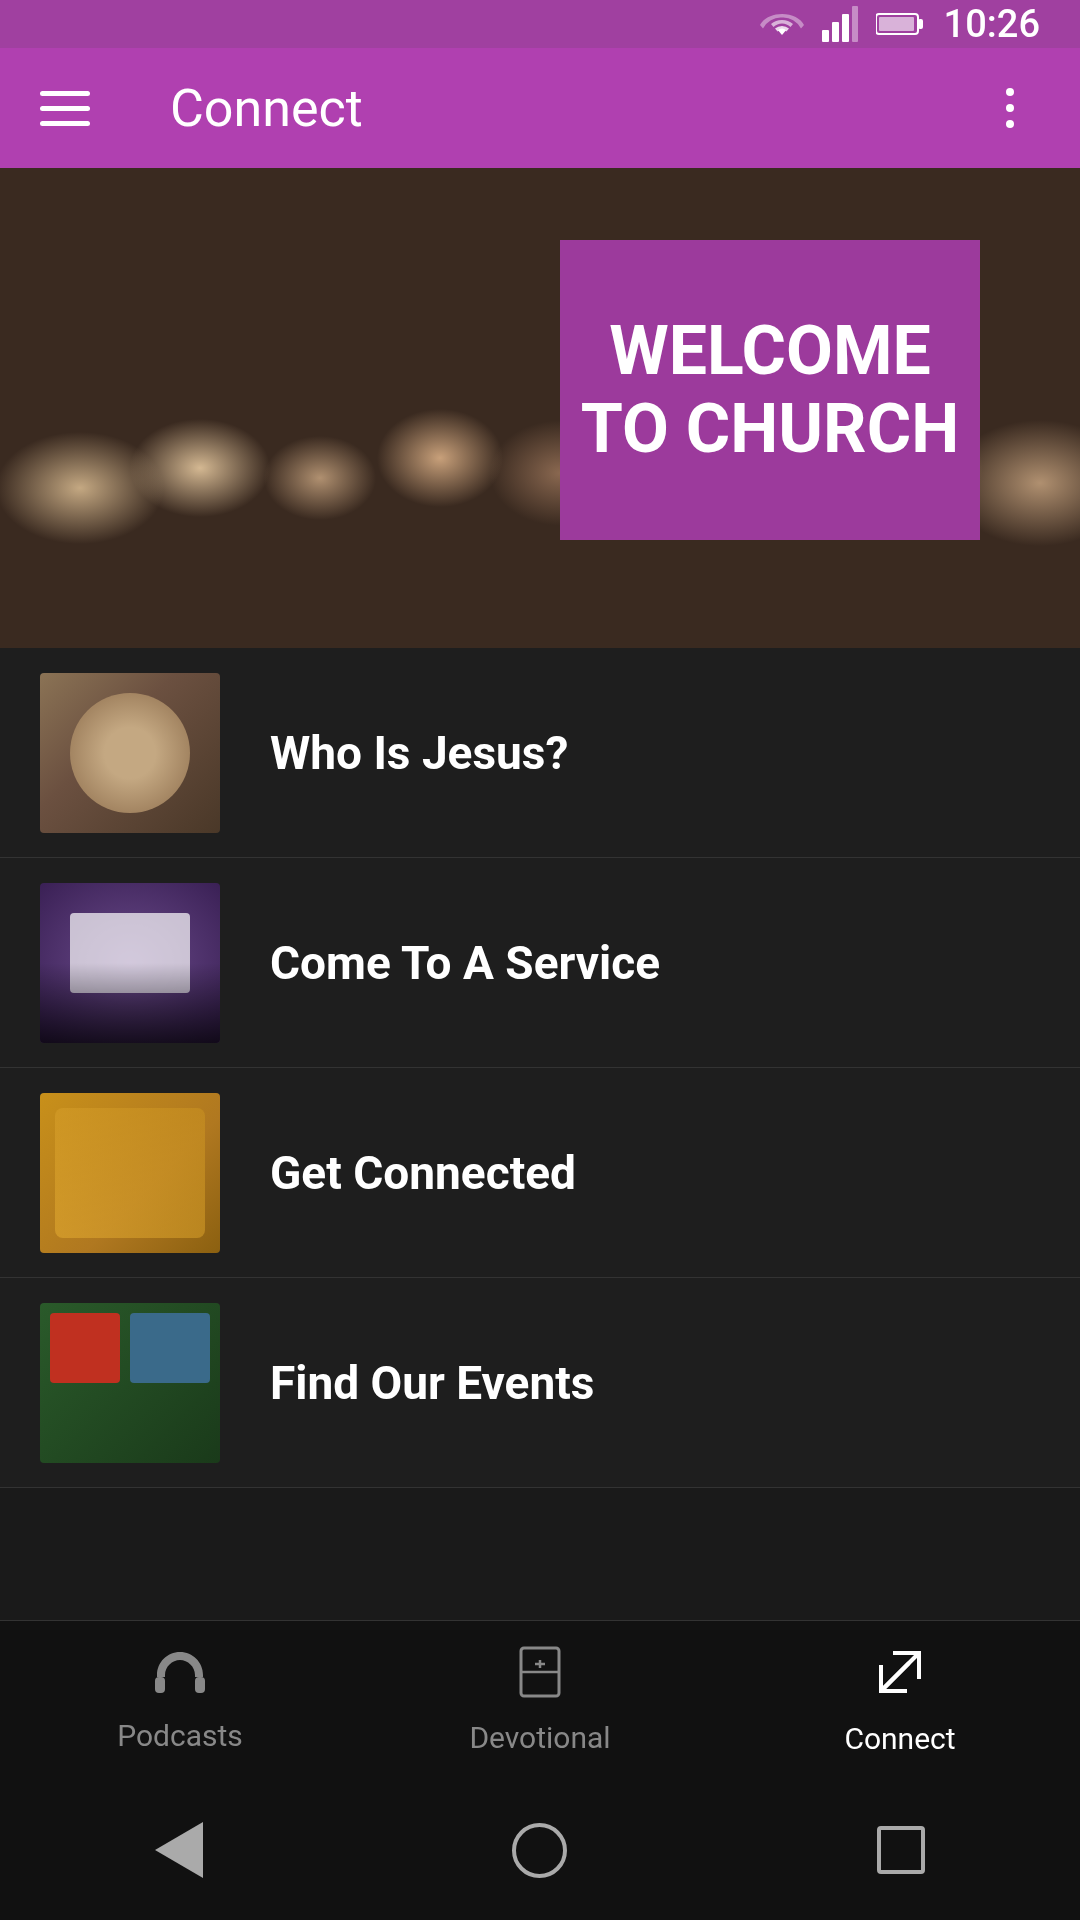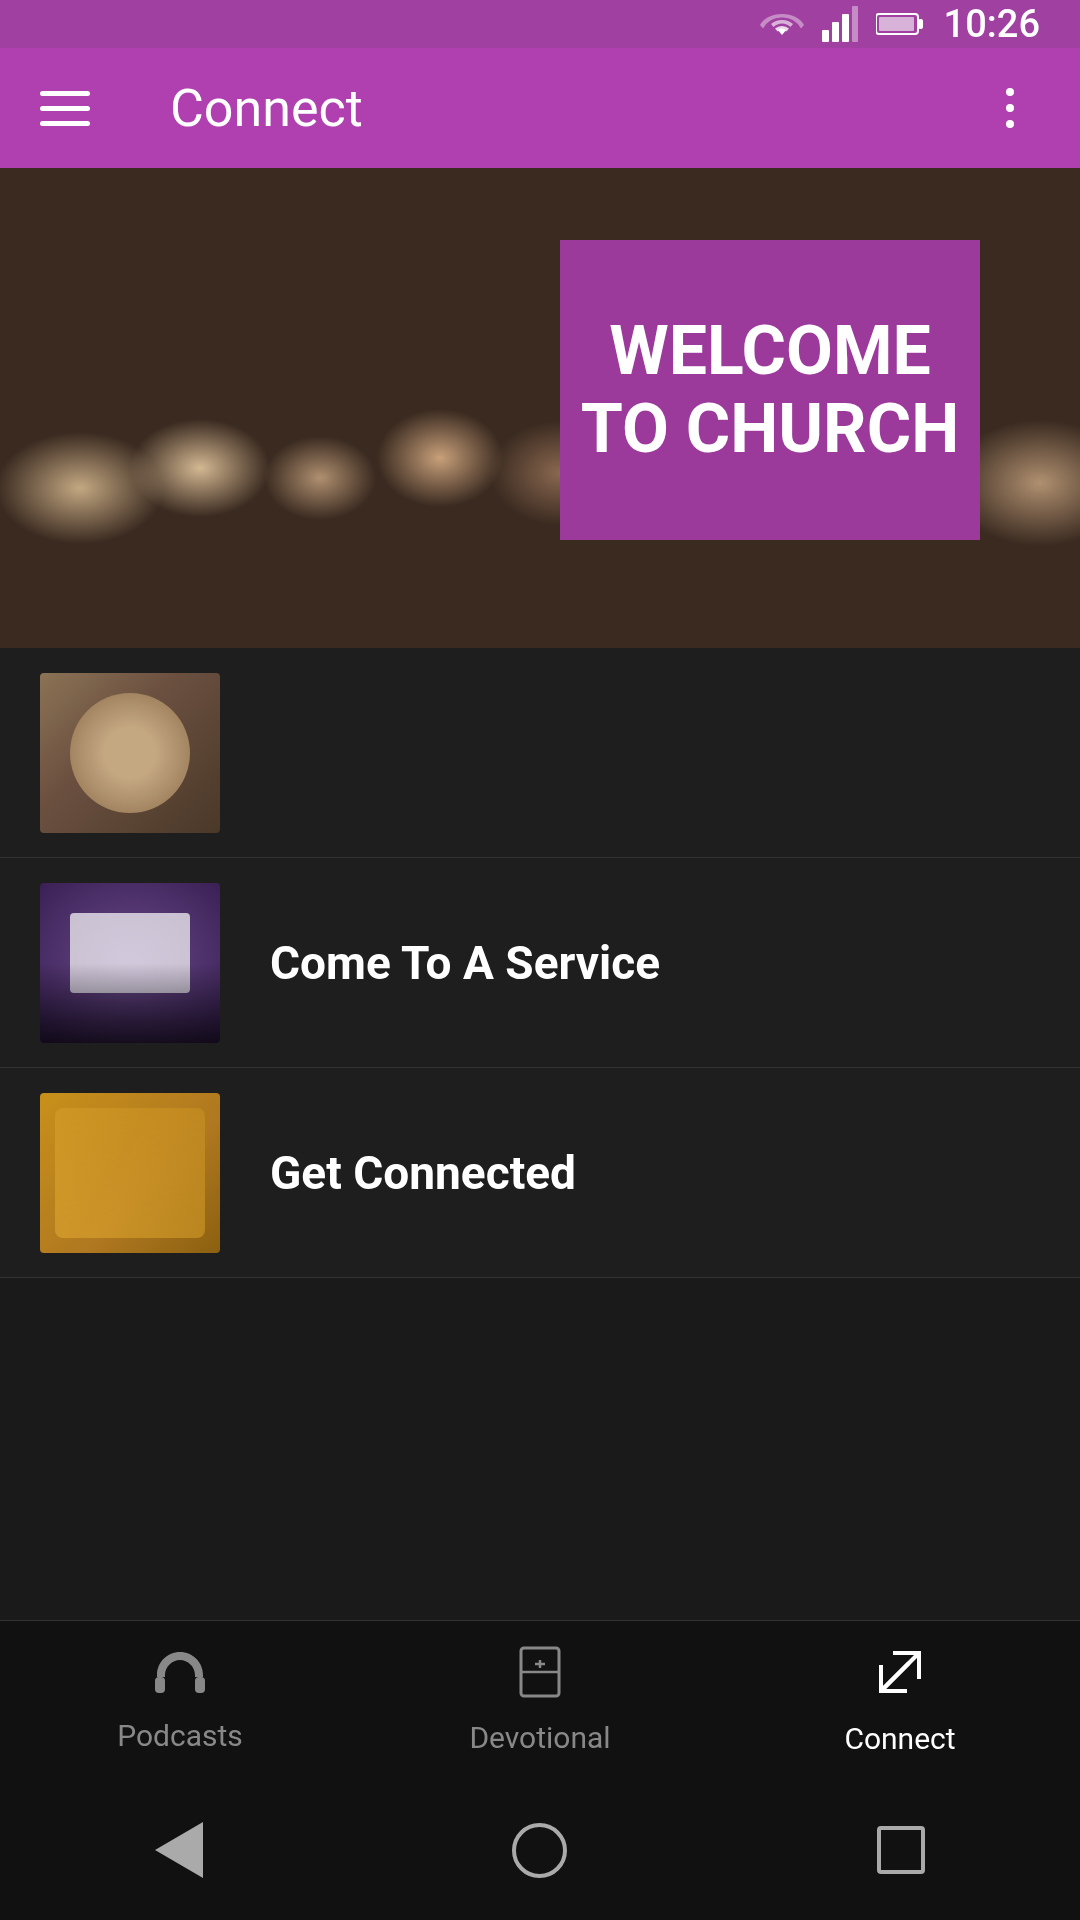--- a/index.html
+++ b/index.html
@@ -387,32 +387,37 @@
   <div class="crowd-bg"></div>
   <div class="church-sign">
     <div class="church-sign-text">WELCOME<br>TO CHURCH</div>
   </div>
 </div>
 
 <div class="list-container">
 
   <div class="list-item">
     <div class="item-thumbnail thumb-jesus"></div>
+    <span class="item-label">Who Is Jesus?</span>
   </div>
 
   <div class="list-item">
     <div class="item-thumbnail thumb-service"></div>
     <span class="item-label">Come To A Service</span>
   </div>
 
   <div class="list-item">
     <div class="item-thumbnail thumb-connected"></div>
     <span class="item-label">Get Connected</span>
   </div>
 
+  <div class="list-item">
+    <div class="item-thumbnail thumb-events"></div>
+    <span class="item-label">Find Our Events</span>
+  </div>
 
 </div>
 
 <div class="bottom-nav">
 
   <div class="nav-item">
     <svg width="54" height="48" viewBox="0 0 54 48" fill="#888">
       <path d="M27 4C14.3 4 4 14.3 4 27v2h8v-2C12 18.7 19.2 12 27 12s15 6.7 15 15v2h8v-2C50 14.3 39.7 4 27 4z"></path>
       <rect x="2" y="29" width="10" height="16" rx="4"></rect>
       <rect x="42" y="29" width="10" height="16" rx="4"></rect>

